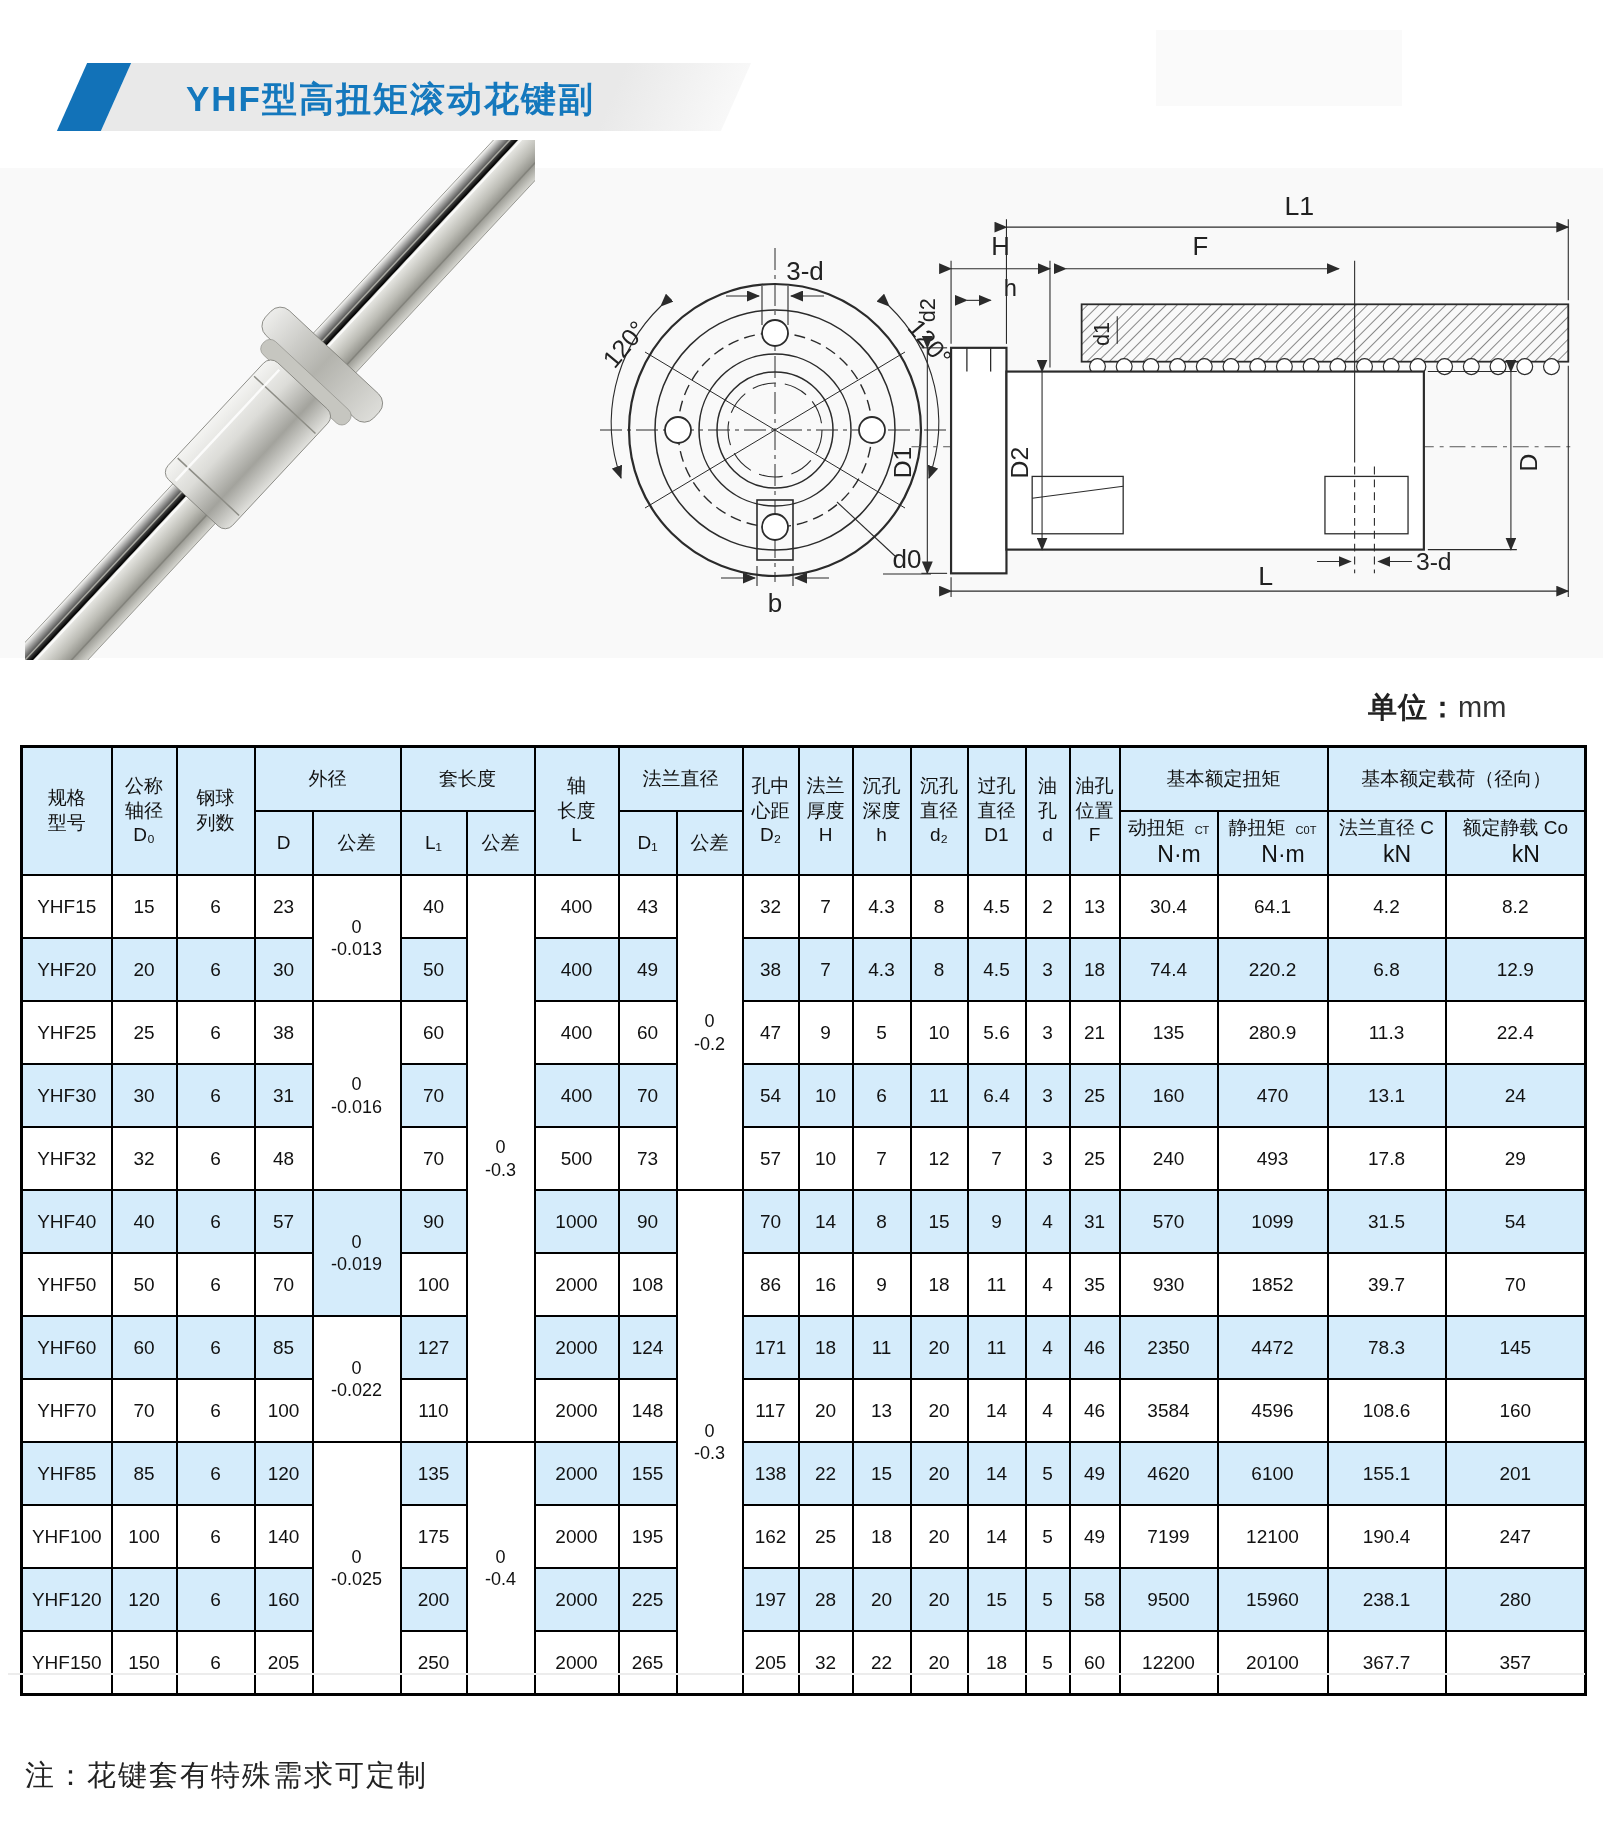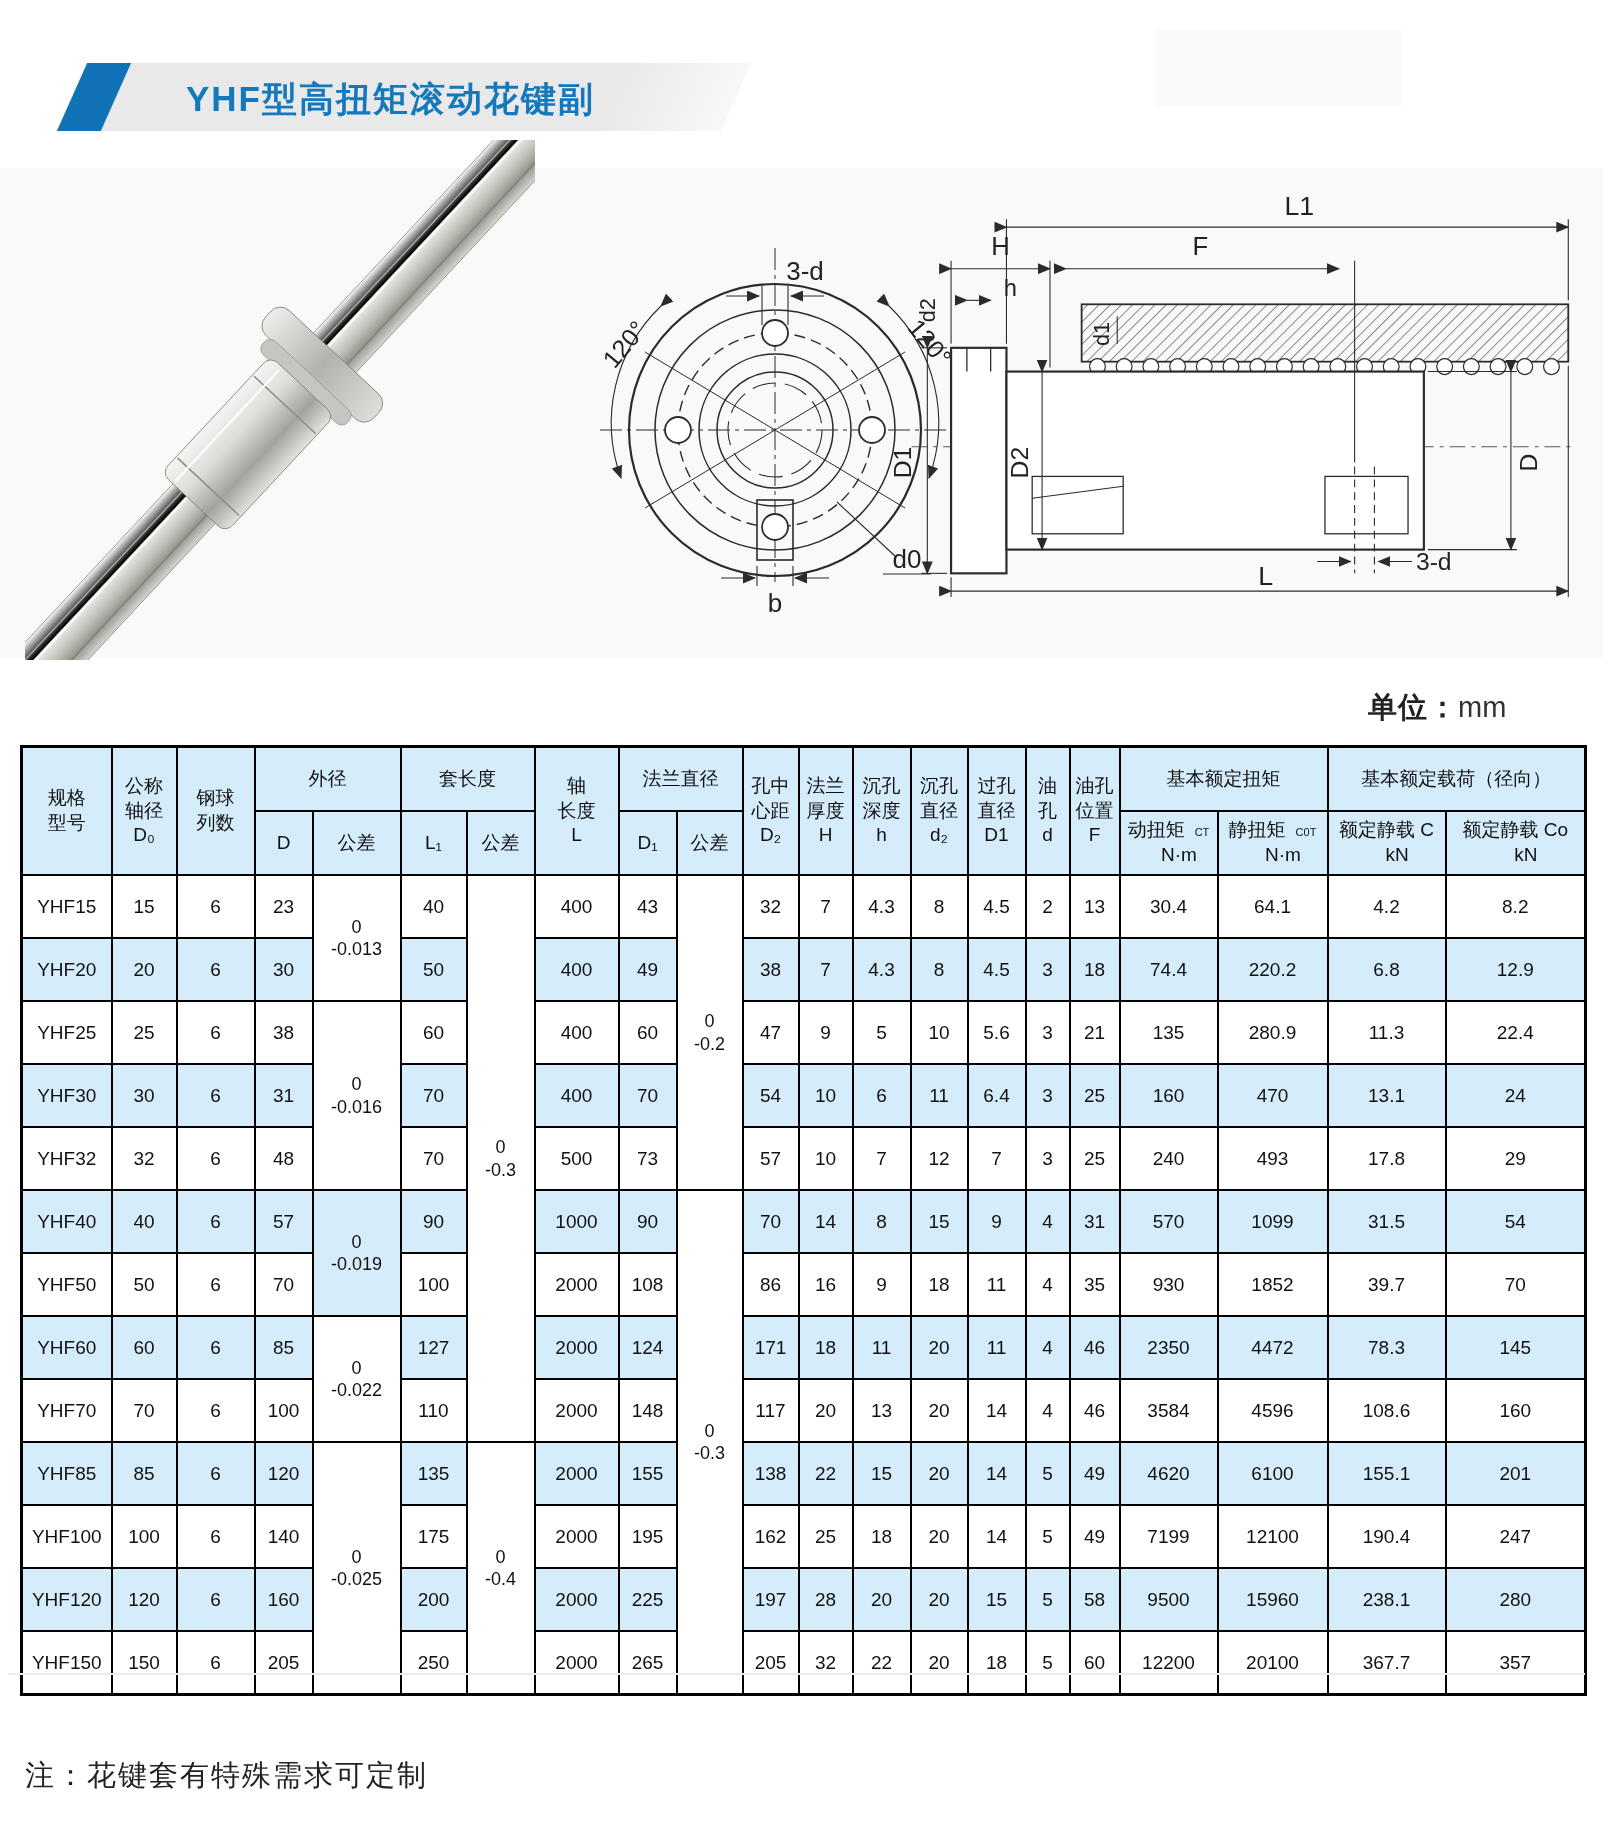--- a/index.html
+++ b/index.html
@@ -27,21 +27,21 @@
     table-layout:fixed;}
   .spec th,.spec td{border:2px solid #000;text-align:center;vertical-align:middle;
     padding:0;white-space:pre-line;overflow:hidden;}
   .spec{border:3px solid #000;}
   .spec thead th{background:#d5ecfb;font-weight:400;font-size:19px;line-height:1.3;height:62px;color:#111;}
   .spec tbody td{font-size:19px;height:61px;background:#fff;color:#111;}
   .spec tr.alt td{background:#d5ecfb;}
   .spec td.tol{background:#fff !important;font-size:18px;line-height:1.25;}
   .spec td.tol-blue{background:#d5ecfb !important;font-size:18px;line-height:1.25;}
   .sub{font-size:11px;margin-left:10px;}
-  .unit{font-size:19px;padding-left:21px;}
+  .unit{font-size:23px;padding-left:21px;}
 
   .note-text{position:absolute;left:25px;top:1756px;font-size:29px;color:#222;letter-spacing:2px;}
   .bottom-divider{position:absolute;left:8px;top:1673px;width:1577px;height:2px;background:#ececec;}
 
   svg text{font-family:"Liberation Sans","DejaVu Sans",sans-serif;}
 </style>
 </head>
 <body>
 
 <div id="page">
@@ -283,21 +283,21 @@
       </tr>
       <tr>
         <th>D</th>
         <th>公差</th>
         <th>L₁</th>
         <th>公差</th>
         <th>D₁</th>
         <th>公差</th>
         <th><span>动扭矩</span><span class="sub">CT</span><div class="unit">N·m</div></th>
         <th><span>静扭矩</span><span class="sub">C0T</span><div class="unit">N·m</div></th>
-        <th><span>额定静载 C</span><div class="unit">kN</div></th>
+        <th><span>法兰直径 C</span><div class="unit">kN</div></th>
         <th><span>额定静载 Co</span><div class="unit">kN</div></th>
       </tr>
     </thead>
     <tbody>
       <tr>
         <td>YHF15</td>
         <td>15</td>
         <td>6</td>
         <td>23</td>
         <td rowspan="2" class="tol">0

